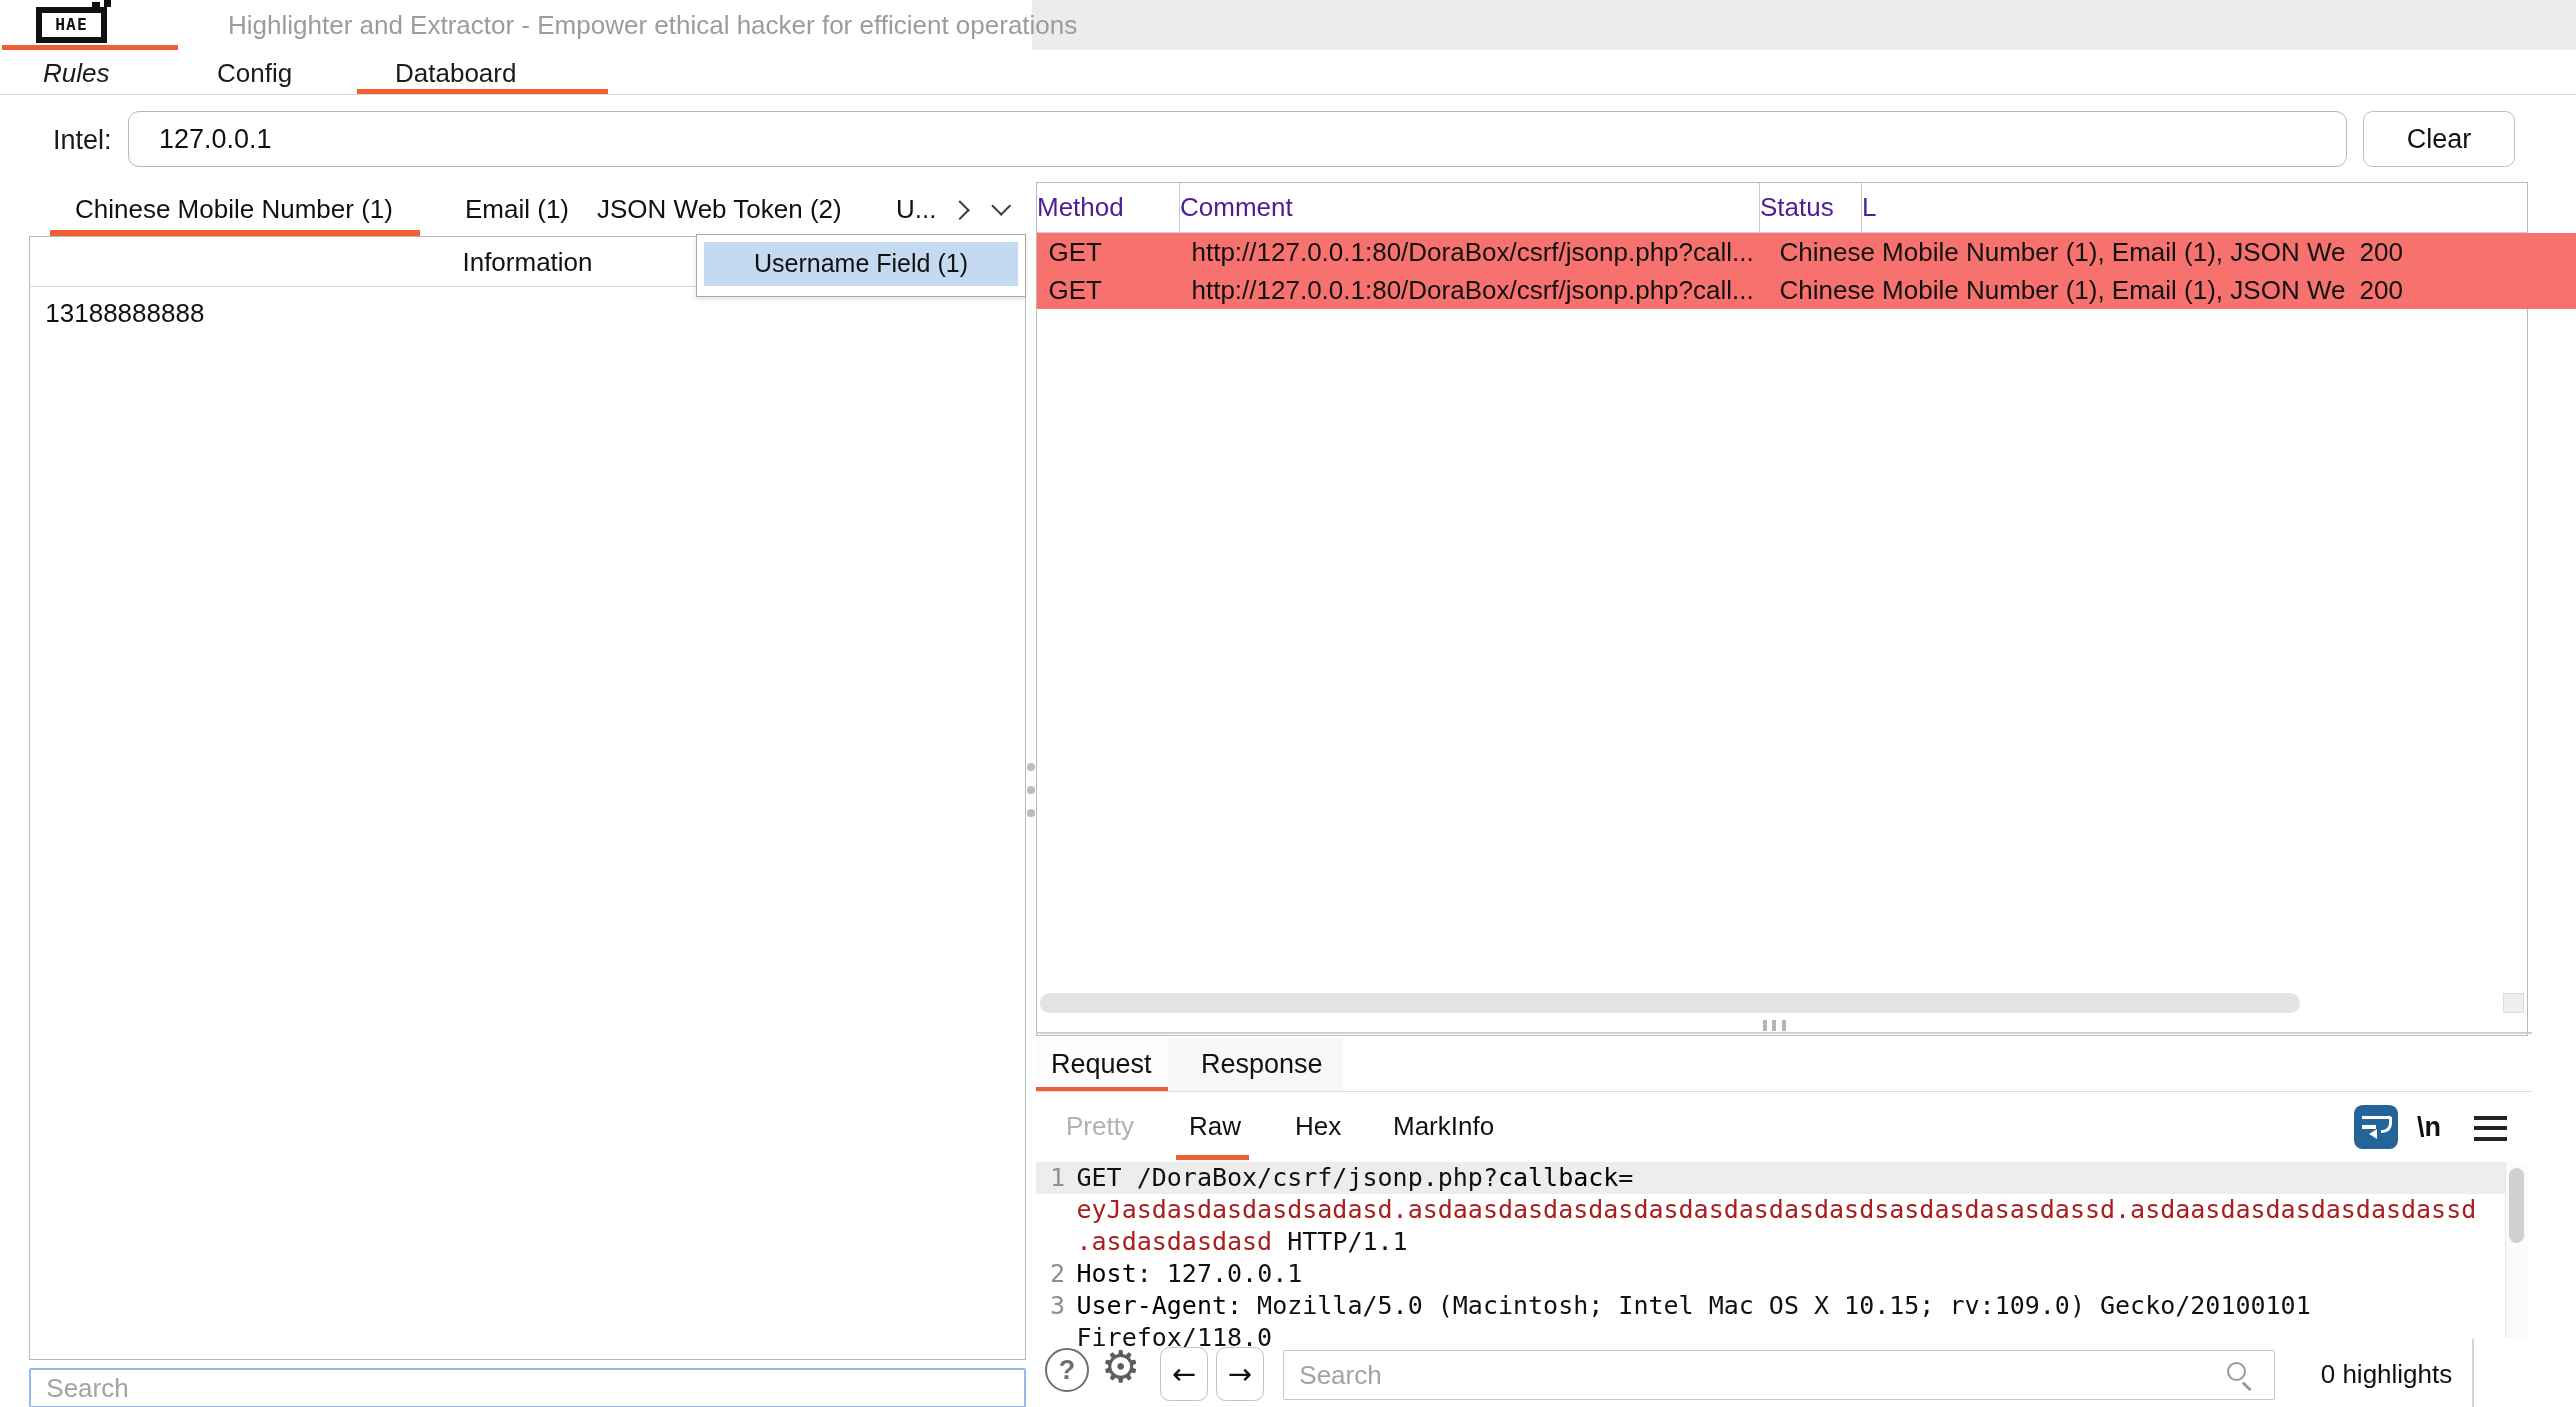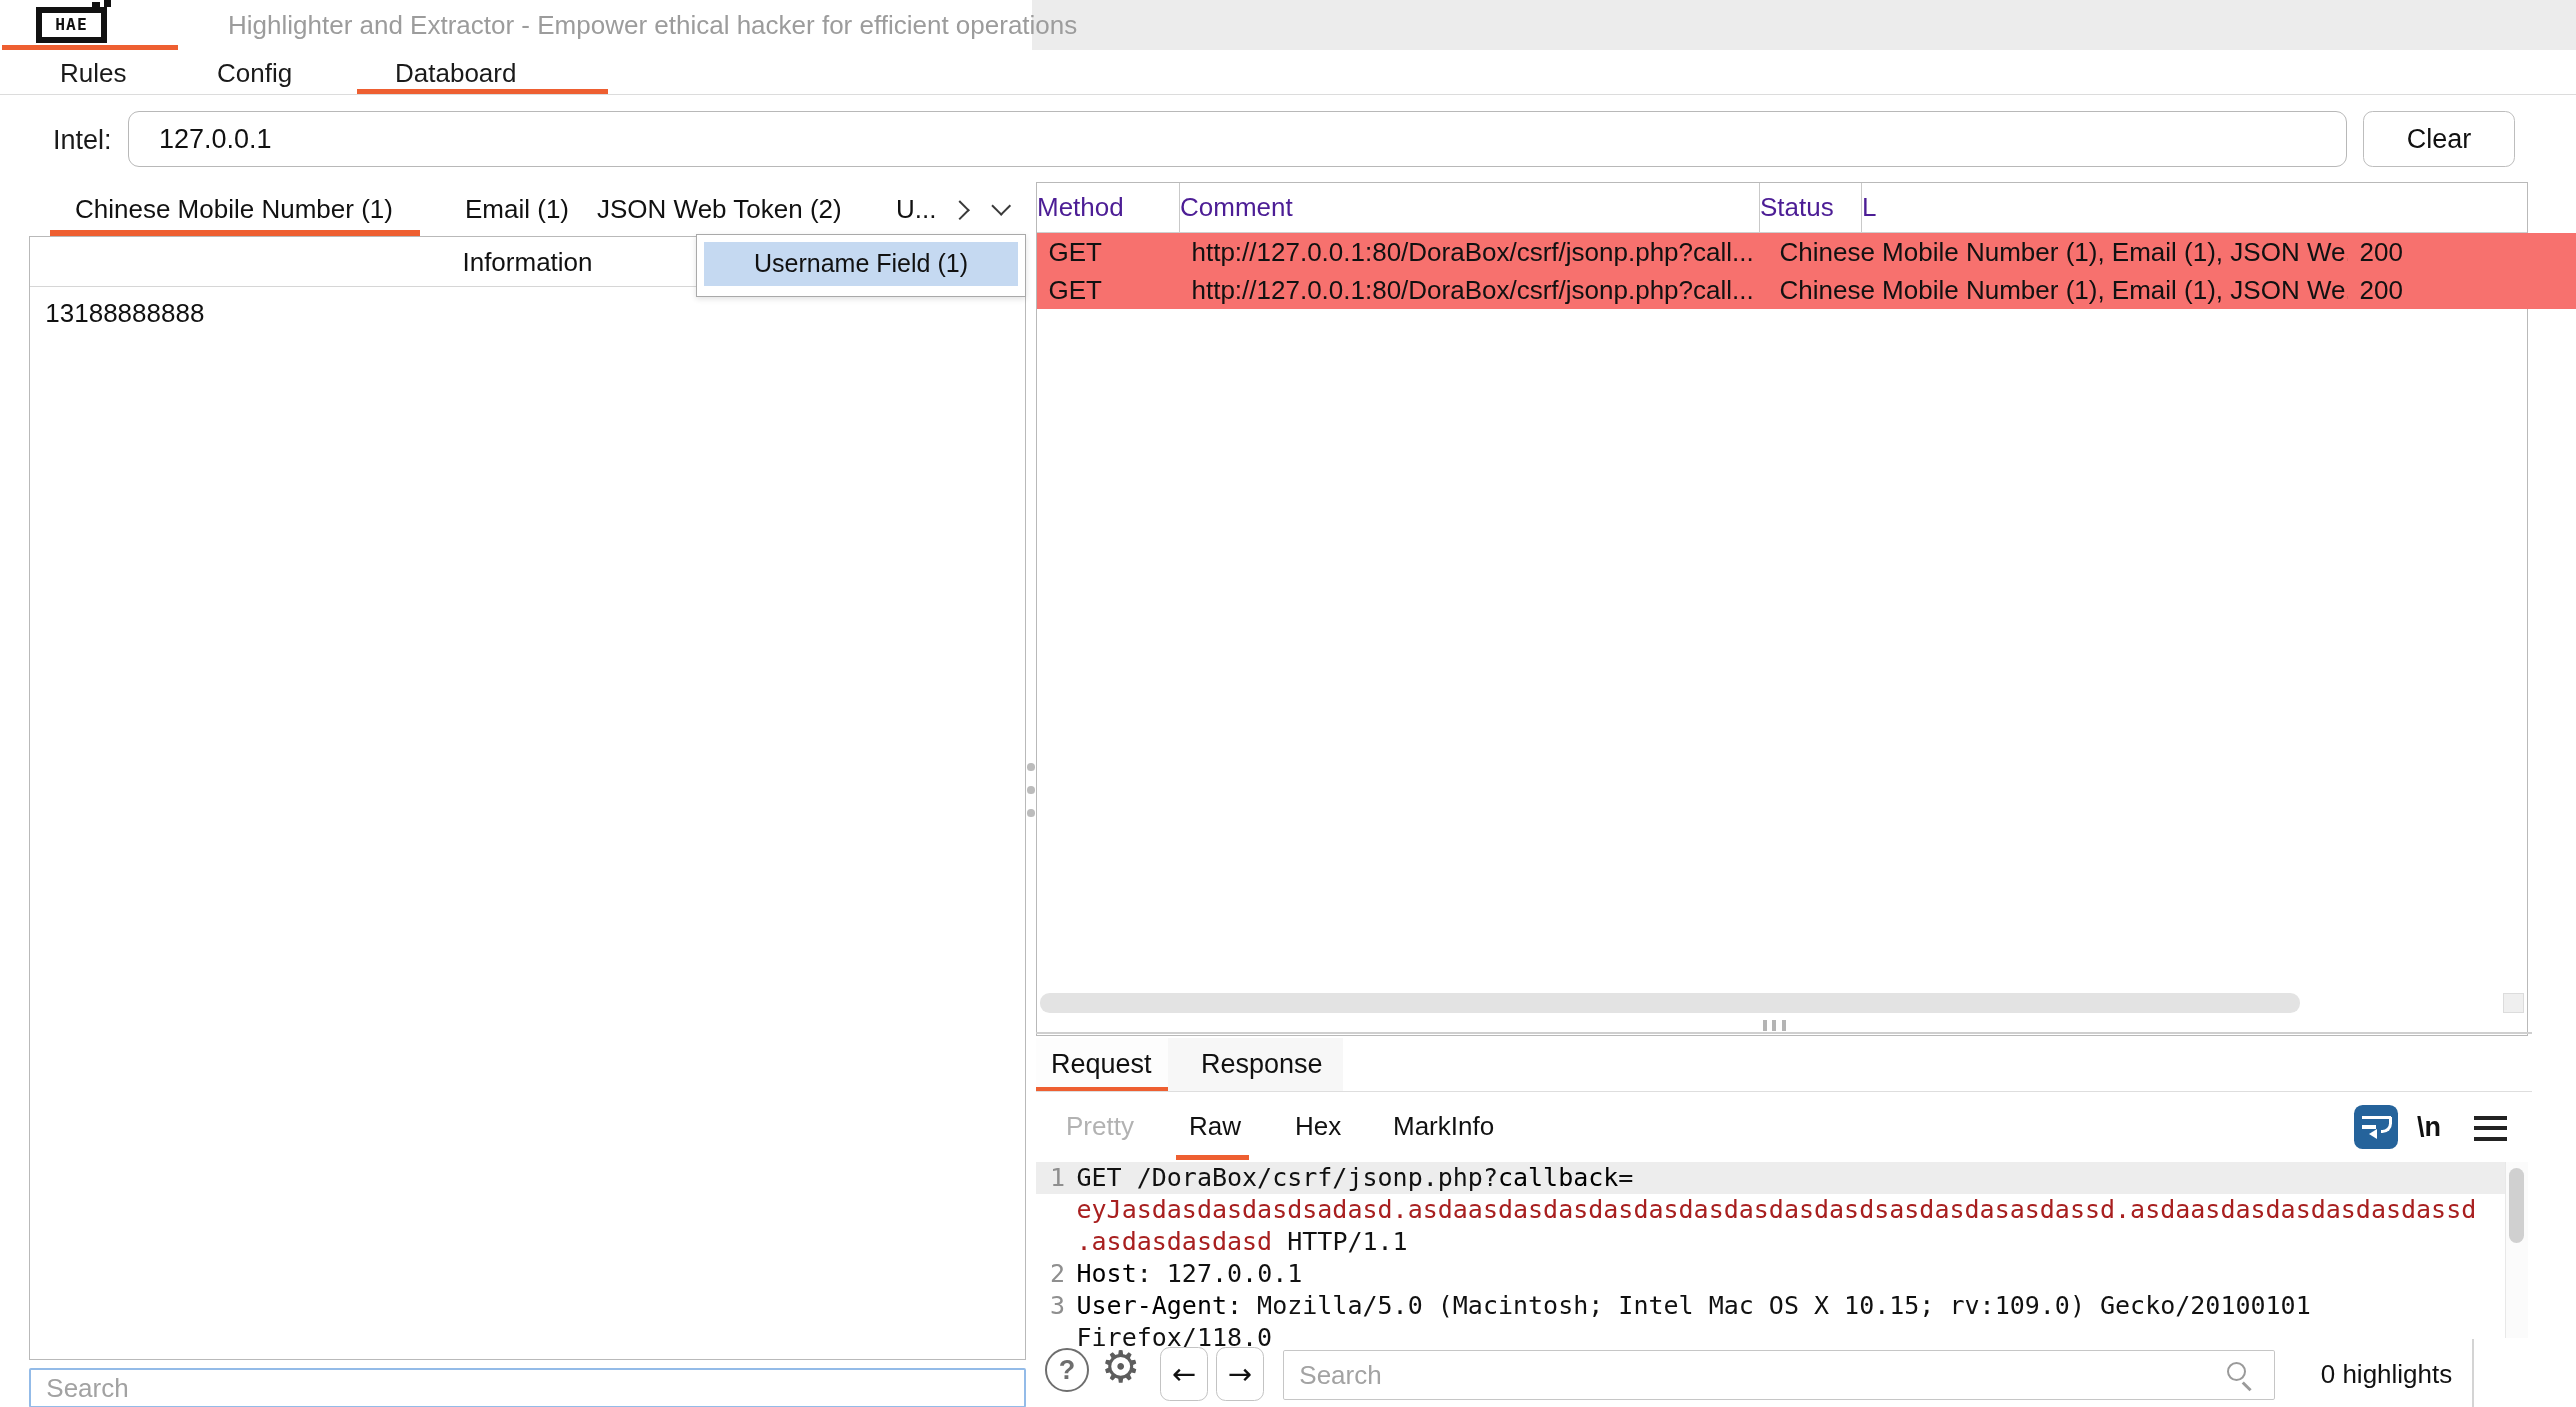--- a/index.html
+++ b/index.html
@@ -13,21 +13,21 @@
   .logo-box { left:36px; top:6.7px; width:71px; height:36px; border:6.7px solid #111; background:#fff; display:flex; align-items:center; justify-content:center; }
   .logo-text { font-family:"DejaVu Sans Mono", monospace; font-weight:bold; font-size:16.3px; letter-spacing:1px; color:#111; }
   .logo-px1 { left:92px; top:1.9px; width:7.7px; height:7.7px; background:#111; }
   .logo-px2 { left:104px; top:0px; width:6.7px; height:6.7px; background:#111; }
   .logo-underline { left:1.9px; top:45px; width:176px; height:4.8px; background:#ee5f31; }
   .app-title { left:228px; top:0; height:50px; line-height:50px; font-size:26px; color:#9c9c9c; }
 
   
   .navrow { left:0; top:50px; width:2576px; height:45px; background:#fff; border-bottom:1.9px solid #dcdcdc; }
   .nav-item { top:58px; font-size:26px; color:#1a1a1a; }
-  .nav-rules { left:60px; } .nav-config { left:217px; } .nav-databoard { left:395px; }
+  .nav-rules { left:43px;font-style:italic; } .nav-config { left:217px; } .nav-databoard { left:395px; }
   .nav-underline { left:357px; top:89px; width:251px; height:4.8px; background:#ee5f31; }
 
   
   .host-label { left:53px; top:125px; font-size:27px; }
   .host-input { left:128px; top:111px; width:2219px; height:56px; border:1.9px solid #b8b8b8; border-radius:11px; font-size:27px; padding-left:30px; color:#111; font-family:"Liberation Sans", sans-serif; background:#fff; }
   .clear-btn { left:2363px; top:111px; width:152px; height:56px; border:1.9px solid #bdbdbd; border-radius:9.6px; background:#fff; font-size:27px; color:#111; font-family:"Liberation Sans", sans-serif; }
 
   
   .ltabs { left:29px; top:188px; width:997px; height:48px; }
   .ltab { top:194px; font-size:26px; color:#111; white-space:nowrap; }

